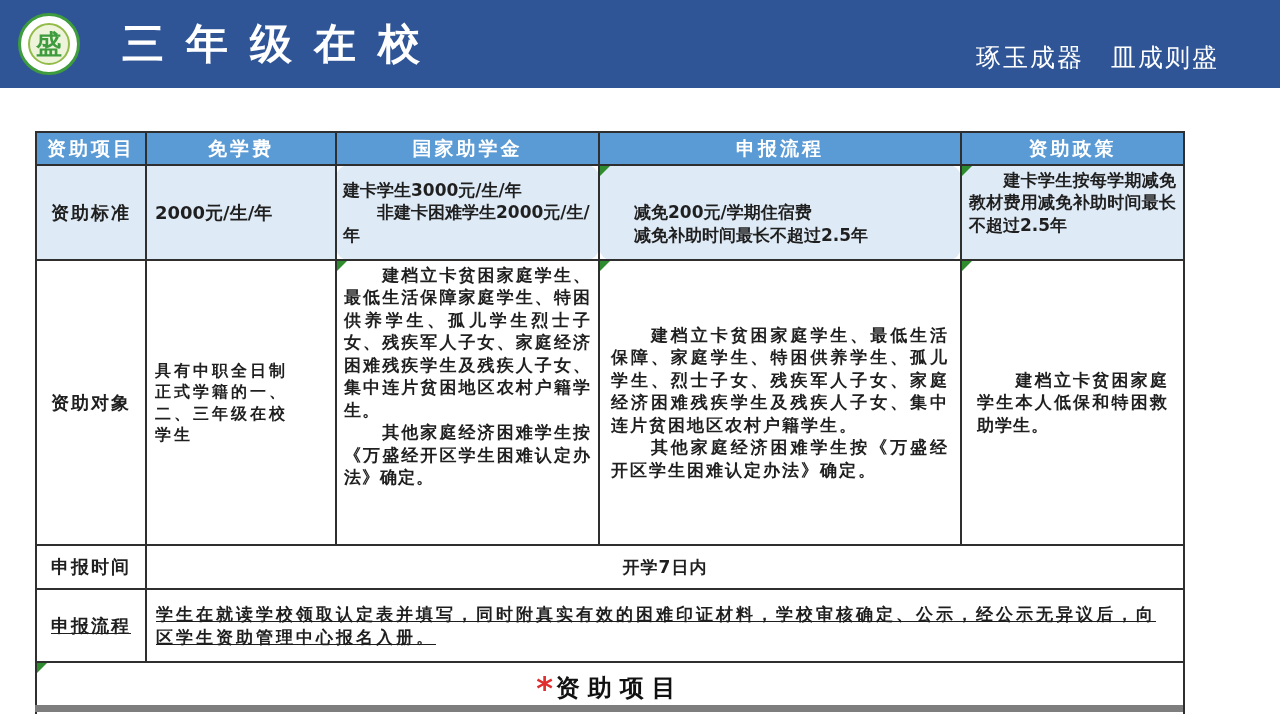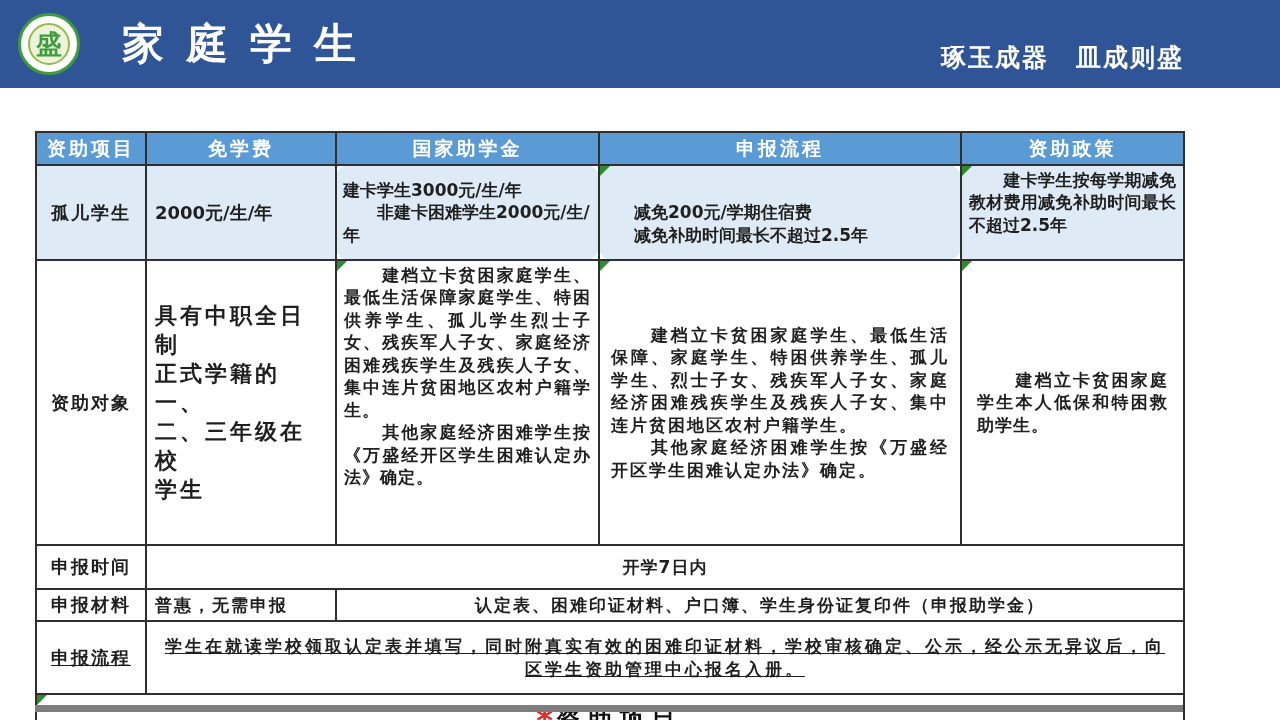--- a/index.html
+++ b/index.html
@@ -24,22 +24,22 @@
   }
   .logo-inner span{
     font-size:26px;font-weight:bold;color:#3e9c3e;line-height:1;
     font-family:"DejaVu Serif",serif;
   }
   .title{
     margin-left:42px;color:#ffffff;font-size:42px;font-weight:bold;
     letter-spacing:22px;font-family:"DejaVu Serif",serif;white-space:nowrap;
   }
   .motto{
-    margin-left:auto;margin-right:96px;color:#ffffff;font-size:25px;
-    font-weight:bold;letter-spacing:2px;padding-top:26px;white-space:nowrap;
+    margin-left:auto;margin-right:61px;color:#ffffff;font-size:25px;
+    font-weight:normal;letter-spacing:2px;padding-top:26px;white-space:nowrap;
   }
   
   .table-wrap{position:absolute;left:35px;top:131px;width:1148px;}
   table.aid-table{
     width:1148px;table-layout:fixed;border-collapse:collapse;
     font-family:"DejaVu Sans",sans-serif;
   }
   .aid-table th,.aid-table td{
     border:2px solid #2f2f2f;box-sizing:border-box;
     font-weight:bold;color:#1f1f1f;
@@ -64,47 +64,47 @@
   .tri{
     position:absolute;left:0;top:0;width:0;height:0;
     border-top:10px solid #2e8b2e;border-right:10px solid transparent;
   }
   
   td.std-tuition{text-align:left;vertical-align:middle;padding:2px 8px;font-size:18px;}
   td.std-grant{text-align:left;vertical-align:middle;padding:2px 6px;}
   td.std-housing{text-align:left;vertical-align:middle;padding:2px 6px 2px 34px;}
   td.std-textbook{text-align:justify;vertical-align:top;padding:3px 7px;}
   
-  td.tgt-tuition{text-align:left;vertical-align:middle;padding:2px 8px;font-size:22px;letter-spacing:3px;}
+  td.tgt-tuition{text-align:left;vertical-align:middle;padding:2px 8px;font-size:16px;letter-spacing:3px;}
   td.tgt-grant{text-align:justify;vertical-align:top;padding:3px 7px;letter-spacing:1px;}
   td.tgt-housing{text-align:justify;vertical-align:middle;padding:2px 11px;letter-spacing:2px;}
   td.tgt-textbook{text-align:justify;vertical-align:middle;padding:2px 15px;letter-spacing:1px;}
   
   td.time-value{text-align:center;vertical-align:middle;letter-spacing:1px;}
   td.mat-tuition{text-align:left;vertical-align:middle;padding:1px 8px;letter-spacing:2px;}
   td.mat-value{text-align:center;vertical-align:middle;letter-spacing:2px;}
-  td.proc-value{text-align:center;vertical-align:middle;padding:2px 9px;letter-spacing:3px;}
+  td.proc-value{text-align:left;vertical-align:middle;padding:2px 9px;letter-spacing:3px;}
   
   td.footer-cell{text-align:center;vertical-align:middle;border-bottom:none;}
   .ast{color:#e02d2d;font-size:32px;font-weight:bold;vertical-align:-3px;margin-right:3px;}
   .ftxt{font-size:24px;font-weight:bold;letter-spacing:8px;color:#111111;}
   .bottom-bar{
     position:absolute;left:35px;top:705px;width:1148px;height:7px;background:#7e7e7e;
   }
 </style>
 </head>
 <body>
 
 <div class="topbar">
   <div class="logo">
     <div class="logo-inner">
       <span>盛</span>
     </div>
   </div>
-  <div class="title">家庭学生</div>
+  <div class="title">三年级在校</div>
   <div class="motto">琢玉成器　皿成则盛</div>
 </div>
 
 <div class="table-wrap">
   <table class="aid-table">
     <colgroup>
       <col style="width:110px">
       <col style="width:190px">
       <col style="width:263px">
       <col style="width:362px">
@@ -113,21 +113,21 @@
     <tbody>
       <tr class="r-head">
         <th>资助项目</th>
         <th>免学费</th>
         <th>国家助学金</th>
         <th>申报流程</th>
         <th>资助政策</th>
       </tr>
 
       <tr class="r-standard">
-        <td class="lbl">孤儿学生</td>
+        <td class="lbl">资助标准</td>
         <td class="std-tuition">2000元/生/年</td>
         <td class="std-grant pre">建卡学生3000元/生/年
 　　非建卡困难学生2000元/生/年</td>
         <td class="std-housing pre rel">
           <span class="tri"></span><span class="pre">减免200元/学期住宿费
 减免补助时间最长不超过2.5年</span>
         </td>
         <td class="std-textbook rel">
           <span class="tri"></span><span>　　建卡学生按每学期减免教材费用减免补助时间最长不超过2.5年</span>
         </td>
@@ -150,25 +150,20 @@
         <td class="tgt-textbook rel">
           <span class="tri"></span><span class="pre">　　建档立卡贫困家庭学生本人低保和特困救助学生。</span>
         </td>
       </tr>
 
       <tr class="r-time">
         <td class="lbl">申报时间</td>
         <td class="time-value" colspan="4">开学7日内</td>
       </tr>
 
-      <tr class="r-materials">
-        <td class="lbl">申报材料</td>
-        <td class="mat-tuition">普惠，无需申报</td>
-        <td class="mat-value" colspan="3">认定表、困难印证材料、户口簿、学生身份证复印件（申报助学金）</td>
-      </tr>
 
       <tr class="r-process">
         <td class="lbl">申报流程</td>
         <td class="proc-value" colspan="4">学生在就读学校领取认定表并填写，同时附真实有效的困难印证材料，学校审核确定、公示，经公示无异议后，向区学生资助管理中心报名入册。</td>
       </tr>
 
       <tr class="r-footer">
         <td class="footer-cell rel" colspan="5">
           <span class="tri"></span><span class="ast">*</span><span class="ftxt">资助项目</span>
         </td>

